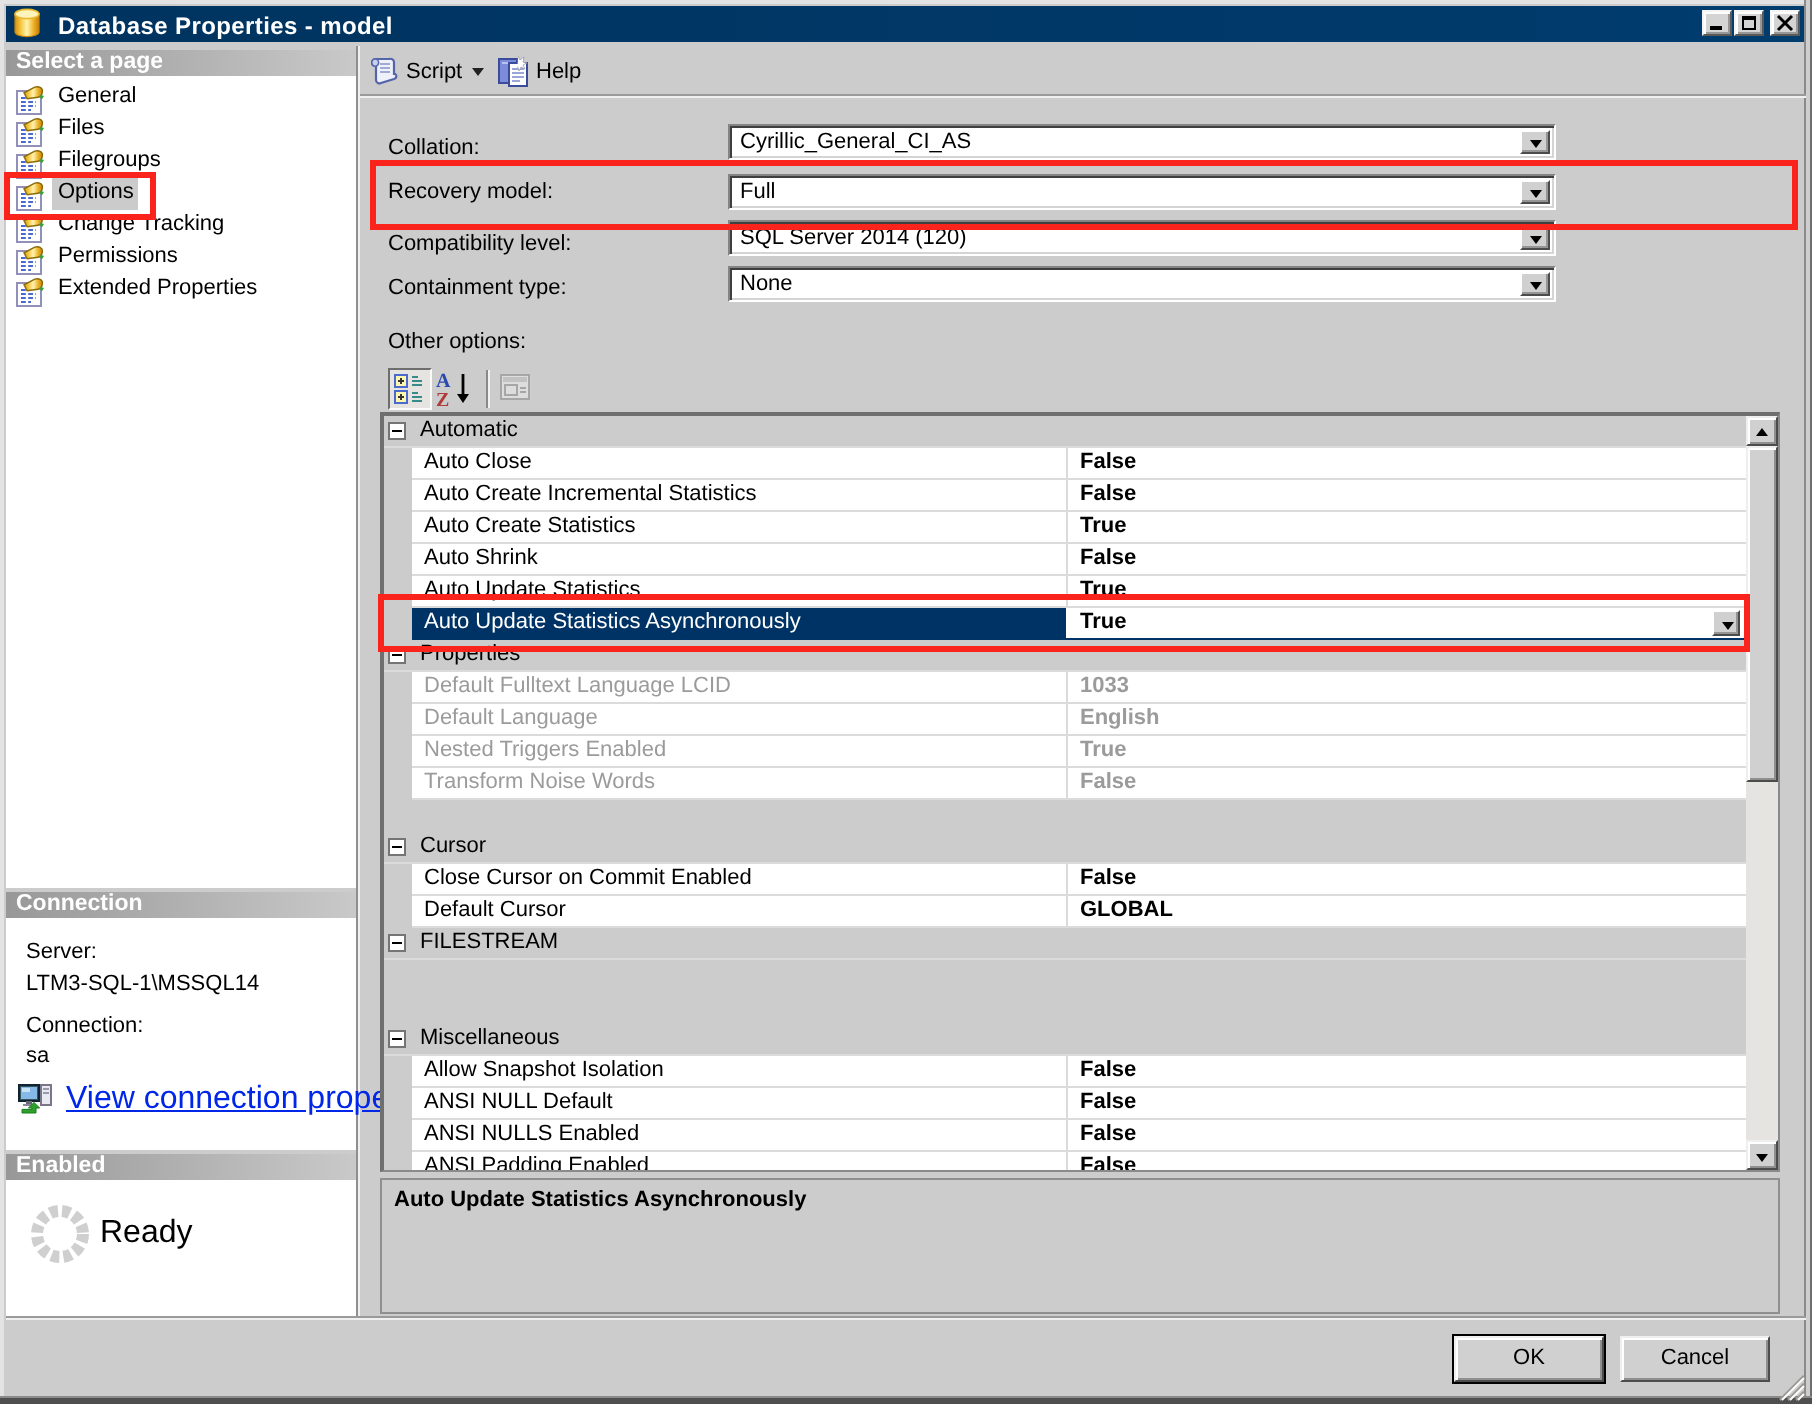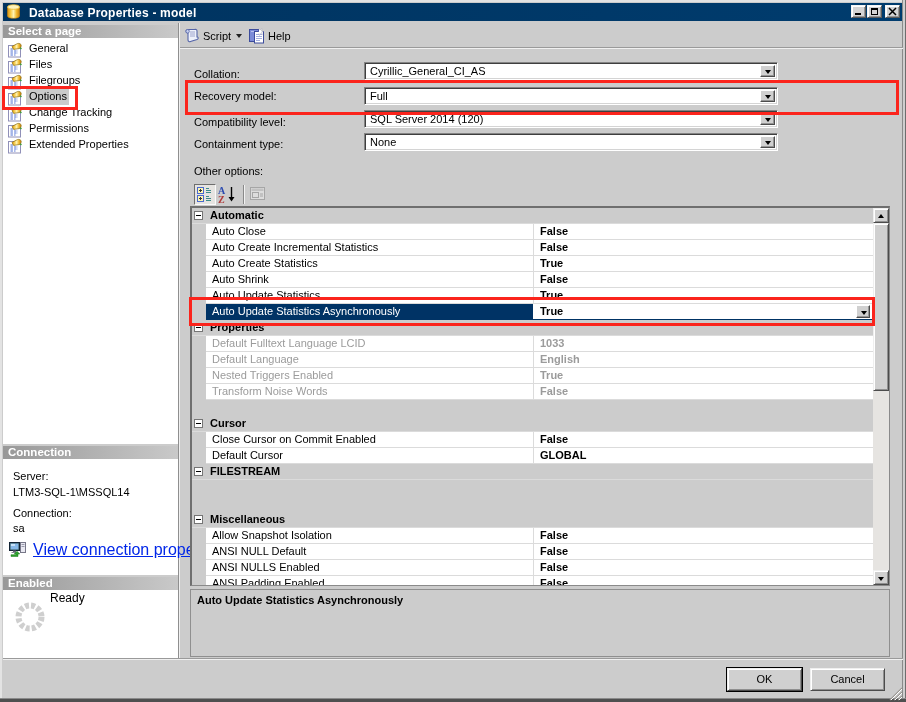--- a/index.html
+++ b/index.html
@@ -138,21 +138,21 @@
 </svg>
 <a class="ab lnk" style="left:33px;top:541px" href="#">View connection properties</a>
 
 <div class="ab lhdr" style="top:577px">Enabled</div>
 <div class="ab white" style="left:3px;top:590px;width:175px;height:68px"></div>
 <svg class="ab" style="left:14px;top:601px" width="32" height="32" viewBox="0 0 32 32">
 <g stroke="#cfcfcf" stroke-width="6" stroke-linecap="butt" fill="none">
 <circle cx="16" cy="16" r="11.5" stroke-dasharray="4 2.1"></circle>
     </g>
 </svg>
-<div class="ab" style="left:50px;top:591px;font-size:12px">Ready</div>
+<div class="ab" style="left:50px;top:608px;font-size:16px">Ready</div>
 
 <svg class="ab" style="left:184px;top:27px" width="17" height="17" viewBox="0 0 17 17">
  <path d="M4 2.5 C2.5 2.5 2 3.5 2 4.5 C2 5.5 3 6 4 6 L4 13 C4 14.5 5.5 15 6.5 14.5 L13 12.5 C14.5 12 14.5 10.5 13.5 10 L13 10 L13 4 C13 2.5 11.5 2.2 10.5 2.5 Z" fill="#eef1fb" stroke="#5464a8" stroke-width="1.1"></path>
  <ellipse cx="3.6" cy="4.3" rx="1.7" ry="1.8" fill="#c8d0ee" stroke="#5868aa" stroke-width="0.8"></ellipse>
  <path d="M6 5 h5 M6 7 h5 M6 9 h5" stroke="#8892c4" stroke-width="0.8"></path>
 </svg>
 <div class="ab" style="left:203px;top:30px">Script</div>
 <div class="tri" style="left:236px;top:34px;border-top-color:#222"></div>
 <svg class="ab" style="left:248px;top:27px" width="17" height="17" viewBox="0 0 17 17">
  <rect x="1.5" y="2.5" width="9" height="12" fill="#7c8cd8" stroke="#3c4c9c"></rect>
@@ -214,21 +214,21 @@
 <div class="ab" style="left:243px;top:185px;width:1px;height:19px;background:#8a8a8a"></div>
 <div class="ab" style="left:244px;top:185px;width:1px;height:19px;background:#f2f2f2"></div>
 <svg class="ab" style="left:249px;top:186px" width="17" height="16" viewBox="0 0 17 16">
  <rect x="1.5" y="1.5" width="14" height="12" fill="#dddddd" stroke="#a6a6a6"></rect>
  <rect x="2.5" y="2.5" width="12" height="2.5" fill="#c2c2c2"></rect>
  <rect x="3.5" y="6.5" width="6" height="5" fill="none" stroke="#a6a6a6"></rect>
  <path d="M11 8 h3 M11 10 h3" stroke="#a6a6a6"></path>
 </svg>
 <style>
 .cat{position:absolute;left:0;width:681px;height:16px;background:#cccccc;border-bottom:1px solid #dbdbdb}
-.cat .t{position:absolute;left:18px;top:1px;font-weight:bold}
+.cat .t{position:absolute;left:18px;top:1px;font-weight:normal}
 .eb{position:absolute;left:2px;top:3px;width:9px;height:9px;background:#fff;border:1px solid #757575}
 .eb i{position:absolute;left:1px;top:3px;width:5px;height:1px;background:#000}
 .prow{position:absolute;left:14px;width:667px;height:16px;background:#fff;border-bottom:1px solid #dbdbdb}
 .prow .n{position:absolute;left:6px;top:1px;white-space:nowrap}
 .prow .v{position:absolute;left:334px;top:1px;font-weight:bold;white-space:nowrap}
 .prow .vd{position:absolute;left:327px;top:0;width:1px;height:15px;background:#dbdbdb}
 .dis .n,.dis .v{color:#9b9b9b}
 </style>
 <div class="ab" style="left:190px;top:206px;width:700px;height:380px;background:#cccccc;border-top:2px solid #6f6f6f;border-left:2px solid #6f6f6f;border-right:1px solid #8a8a8a;border-bottom:1px solid #8a8a8a"></div>
 <div class="ab" style="left:192px;top:208px;width:697px;height:377px;overflow:hidden" id="gridc">

